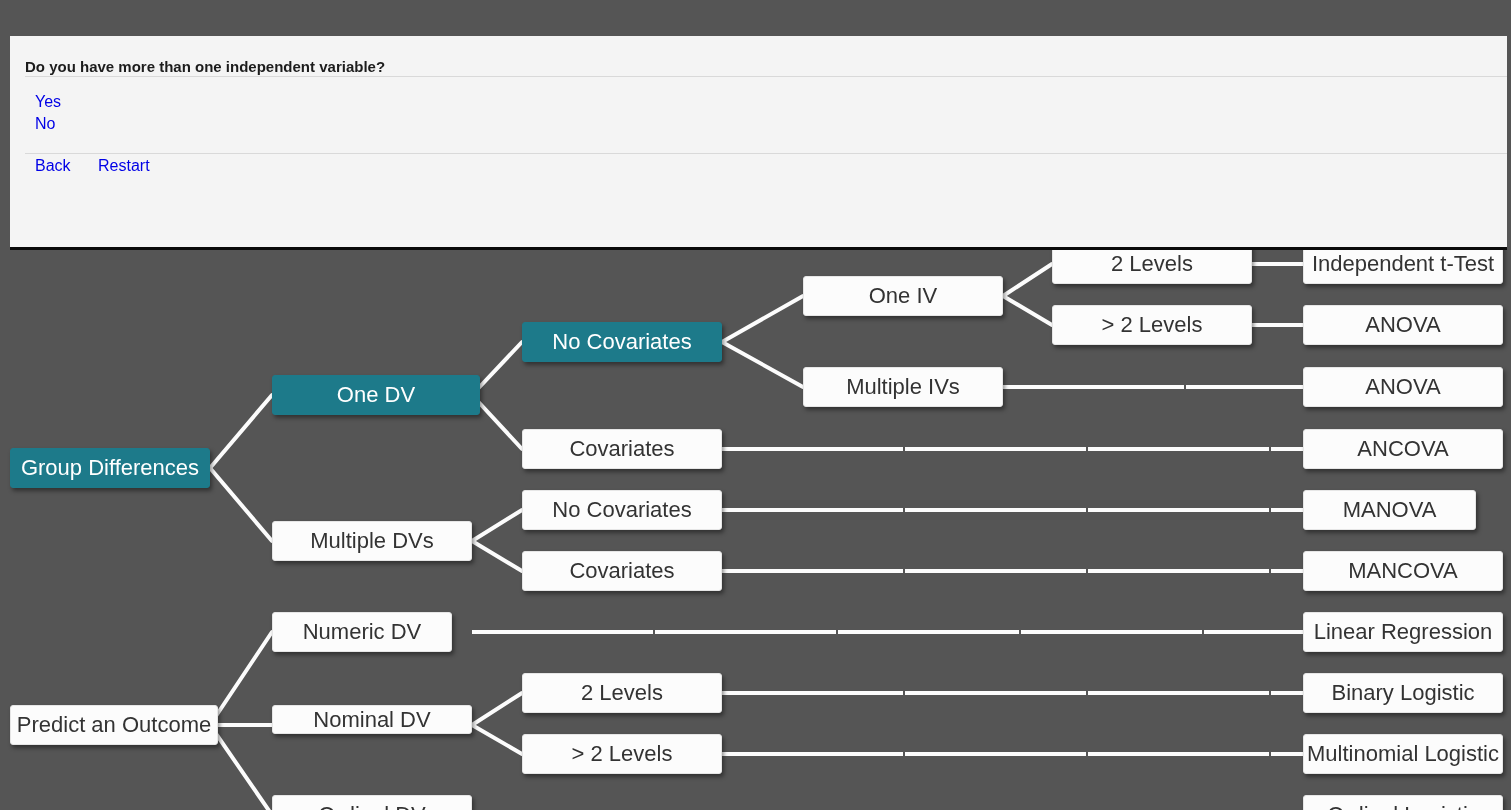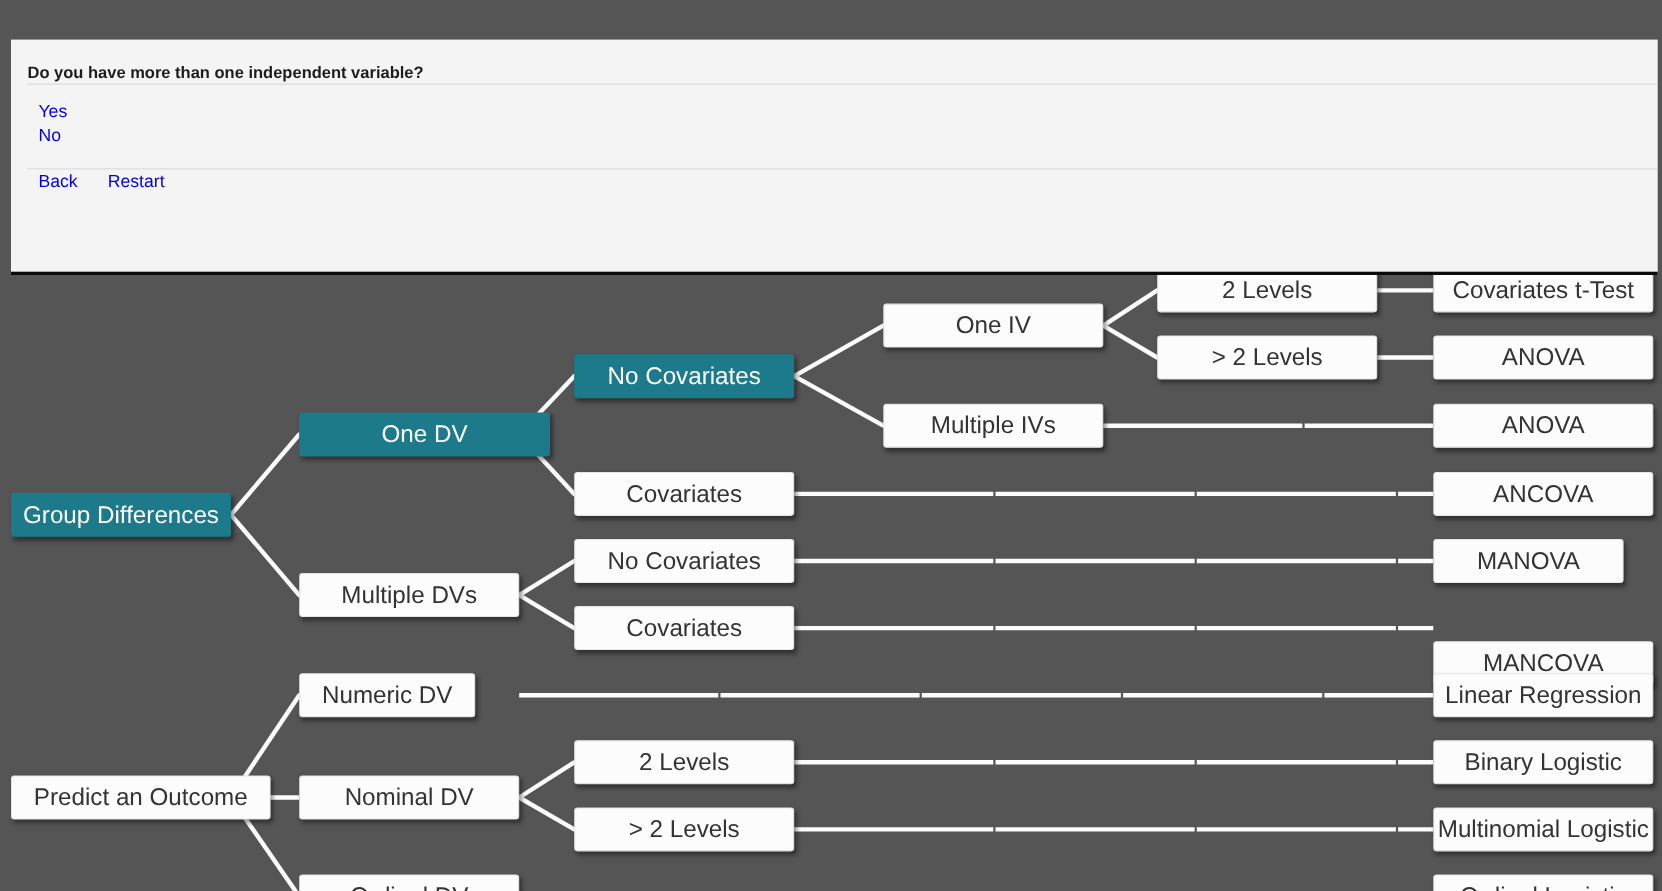--- a/index.html
+++ b/index.html
@@ -101,39 +101,39 @@
       <line x1="472" y1="632" x2="1303" y2="632" stroke="#fcfcfc" stroke-width="4" stroke-dasharray="181 2"></line>
       <line x1="472" y1="725" x2="522" y2="693" stroke="#fcfcfc" stroke-width="4" stroke-linecap="round"></line>
       <line x1="472" y1="725" x2="522" y2="754" stroke="#fcfcfc" stroke-width="4" stroke-linecap="round"></line>
       <line x1="722" y1="693" x2="1303" y2="693" stroke="#fcfcfc" stroke-width="4" stroke-dasharray="181 2"></line>
       <line x1="722" y1="754" x2="1303" y2="754" stroke="#fcfcfc" stroke-width="4" stroke-dasharray="181 2"></line>
       <line x1="472" y1="815" x2="1303" y2="815" stroke="#fcfcfc" stroke-width="4" stroke-dasharray="181 2"></line>
     </svg>
 
   <div id="nodes">
       <div class="tnode selected" style="left: 10px; top: 448px; width: 200px; height: 40px;">Group Differences</div>
-      <div class="tnode selected" style="left: 272px; top: 375px; width: 228px; height: 40px;">One DV</div>
+      <div class="tnode selected" style="left: 272px; top: 375px; width: 208px; height: 40px;">One DV</div>
       <div class="tnode" style="left: 272px; top: 521px; width: 200px; height: 40px;">Multiple DVs</div>
       <div class="tnode selected" style="left: 522px; top: 322px; width: 200px; height: 40px;">No Covariates</div>
       <div class="tnode" style="left: 522px; top: 429px; width: 200px; height: 40px;">Covariates</div>
       <div class="tnode" style="left: 522px; top: 490px; width: 200px; height: 40px;">No Covariates</div>
       <div class="tnode" style="left: 522px; top: 551px; width: 200px; height: 40px;">Covariates</div>
       <div class="tnode" style="left: 803px; top: 276px; width: 200px; height: 40px;">One IV</div>
       <div class="tnode" style="left: 803px; top: 367px; width: 200px; height: 40px;">Multiple IVs</div>
       <div class="tnode" style="left: 1052px; top: 244px; width: 200px; height: 40px;">2 Levels</div>
       <div class="tnode" style="left: 1052px; top: 305px; width: 200px; height: 40px;">&gt; 2 Levels</div>
-      <div class="tnode" style="left: 1303px; top: 244px; width: 200px; height: 40px;">Covariates t-Test</div>
+      <div class="tnode" style="left: 1303px; top: 244px; width: 200px; height: 40px;">Independent t-Test</div>
       <div class="tnode" style="left: 1303px; top: 305px; width: 200px; height: 40px;">ANOVA</div>
       <div class="tnode" style="left: 1303px; top: 367px; width: 200px; height: 40px;">ANOVA</div>
       <div class="tnode" style="left: 1303px; top: 429px; width: 200px; height: 40px;">ANCOVA</div>
       <div class="tnode" style="left: 1303px; top: 490px; width: 173px; height: 40px;">MANOVA</div>
-      <div class="tnode" style="left: 1303px; top: 583px; width: 200px; height: 40px;">MANCOVA</div>
-      <div class="tnode" style="left: 10px; top: 705px; width: 236px; height: 40px;">Predict an Outcome</div>
-      <div class="tnode" style="left: 272px; top: 612px; width: 160px; height: 40px;">Numeric DV</div>
-      <div class="tnode" style="left: 272px; top: 705px; width: 200px; height: 40px;">Nominal DV</div>
+      <div class="tnode" style="left: 1303px; top: 551px; width: 200px; height: 40px;">MANCOVA</div>
+      <div class="tnode" style="left: 10px; top: 705px; width: 208px; height: 40px;">Predict an Outcome</div>
+      <div class="tnode" style="left: 272px; top: 612px; width: 180px; height: 40px;">Numeric DV</div>
+      <div class="tnode" style="left: 272px; top: 705px; width: 200px; height: 29px;">Nominal DV</div>
       <div class="tnode" style="left: 272px; top: 795px; width: 200px; height: 40px;">Ordinal DV</div>
       <div class="tnode" style="left: 522px; top: 673px; width: 200px; height: 40px;">2 Levels</div>
       <div class="tnode" style="left: 522px; top: 734px; width: 200px; height: 40px;">&gt; 2 Levels</div>
       <div class="tnode" style="left: 1303px; top: 612px; width: 200px; height: 40px;">Linear Regression</div>
       <div class="tnode" style="left: 1303px; top: 673px; width: 200px; height: 40px;">Binary Logistic</div>
       <div class="tnode" style="left: 1303px; top: 734px; width: 200px; height: 40px;">Multinomial Logistic</div>
       <div class="tnode" style="left: 1303px; top: 795px; width: 200px; height: 40px;">Ordinal Logistic</div>
     </div>
 
   <div class="hidden-shadow left"></div>

